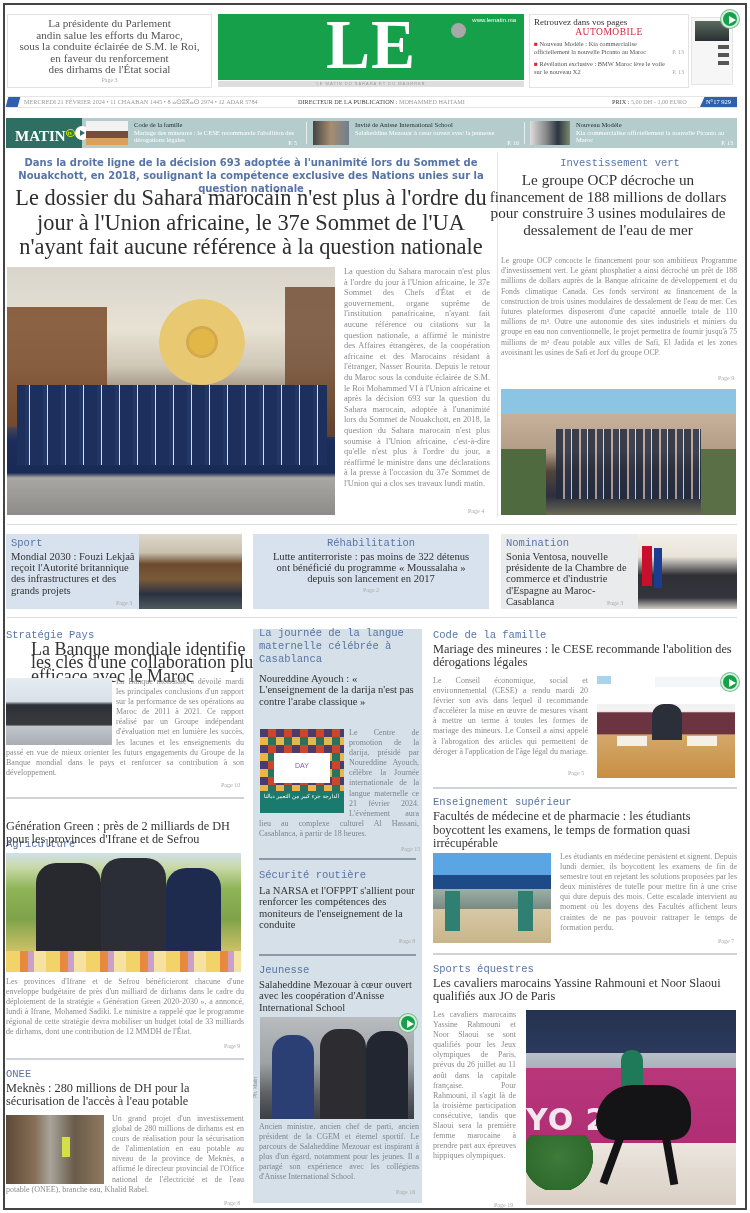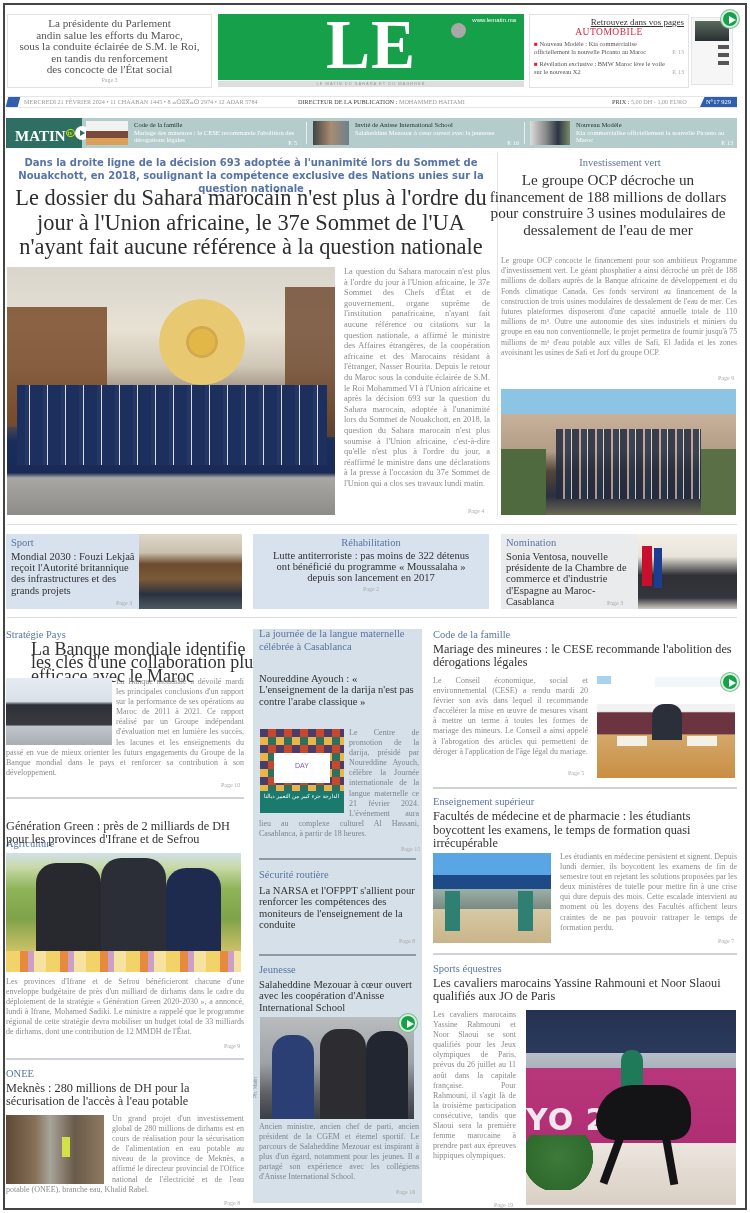--- a/index.html
+++ b/index.html
@@ -1,56 +1,56 @@
 <!DOCTYPE html>
 <html><head>
 <meta charset="utf-8">
 <style>
   * { box-sizing: border-box; margin: 0; padding: 0; }
   html, body { width: 750px; height: 1213px; overflow: hidden; background: #fff; }
   body { font-family: "DejaVu Serif", "Liberation Serif", serif; color: #333; position: relative; }
   .frame { position: absolute; left: 3px; top: 3px; width: 744px; height: 1207px; border-left: 2px solid #444; border-right: 2px solid #444; border-top: 2px solid #444; border-bottom: 2px solid #444; }
   .abs { position: absolute; }
   .serif { font-family: "Liberation Serif", "DejaVu Serif", serif; }
-  .kicker { color: #5874a6; font-size: 11px; font-family: Liberation Serif, serif; }
+  .kicker { color: #5874a6; font-size: 11px; font-family: Liberation Mono, monospace; }
   .hl { color: #333; font-family: "Liberation Serif", serif; line-height: 1.05; }
   .body { color: #8a8a8a; font-size: 8.6px; line-height: 10.5px; font-family: Liberation Serif, serif; text-align: justify; }
   .page { color: #aaa; font-size: 6px; font-family: "Liberation Serif", serif; }
   .sep { position: absolute; height: 2px; background: #cfd2d6; }
   .img { position: absolute; overflow: hidden; }
   .play { position: absolute; width: 18px; height: 18px; border-radius: 50%; background: #17a04a; border: 2px solid #d8efe0; box-shadow: 0 0 0 1px #7bbd8e; }
   .play::after { content: ""; position: absolute; left: 6px; top: 4px; border-left: 7px solid #fff; border-top: 4px solid transparent; border-bottom: 4px solid transparent; }
 </style>
 </head>
 <body>
 
 <div class="frame"></div>
 
 <div class="abs" style="left:7px;top:14px;width:205px;height:74px;border:1px solid #e2e2e2;text-align:center;padding-top:3px;">
   <div class="serif" style="font-size:11.2px;line-height:11.6px;color:#555;">
     <div>La présidente du Parlement</div>
     <div>andin salue les efforts du Maroc,</div>
     <div>sous la conduite éclairée de S.M. le Roi,</div>
-    <div>en tandis du renforcement</div>
-    <div>des concocte de l'État social</div>
+    <div>en faveur du renforcement</div>
+    <div>des dirhams de l'État social</div>
   </div>
   <div class="page" style="margin-top:1px;">Page 3</div>
 </div>
 
 <div class="abs" style="left:218px;top:14px;width:306px;height:66px;background:#17a04a;overflow:hidden;">
   <div style="position:absolute;left:0;top:-2px;width:306px;text-align:center;color:#fff;font-family:'Liberation Serif',serif;font-weight:bold;font-size:66px;letter-spacing:1px;line-height:70px;transform:scaleY(1.05);">LE MATiN</div>
 
   <div style="position:absolute;right:8px;top:3px;color:#fff;font-size:6px;font-family:'Liberation Sans',sans-serif;">www.lematin.ma</div>
 </div>
 <div class="abs" style="left:451px;top:23px;width:15px;height:15px;border-radius:50%;background:#a8a8a8;"></div>
 <div class="abs" style="left:218px;top:81px;width:306px;height:6px;background:#dedede;"></div>
 <div class="abs" style="left:218px;top:81px;width:306px;text-align:center;font-size:4px;line-height:6px;color:#999;font-family:'Liberation Sans',sans-serif;letter-spacing:1px;">LE MATIN DU SAHARA ET DU MAGHREB</div>
 
 <div class="abs" style="left:529px;top:14px;width:160px;height:74px;border:1px solid #e2e2e2;padding:2px 4px;">
-  <div class="serif" style="text-align:right;font-size:9px;color:#333;text-decoration:underline;">Retrouvez dans vos pages</div>
+  <div class="serif" style="text-align:left;font-size:9px;color:#333;">Retrouvez dans vos pages</div>
   <div class="serif" style="text-align:center;font-size:9.5px;color:#d9253a;letter-spacing:0.5px;margin-bottom:3px;">AUTOMOBILE</div>
   <div class="serif" style="font-size:6.4px;line-height:8px;color:#555;margin-bottom:4px;position:relative;padding-right:14px;">
     <span style="color:#d9253a;">■ </span><span>Nouveau Modèle : Kia commercialise officiellement la nouvelle Picanto au Maroc</span>
     <span class="page" style="position:absolute;right:0;bottom:0;">P. 13</span>
   </div>
   <div class="serif" style="font-size:6.4px;line-height:8px;color:#555;position:relative;padding-right:14px;">
     <span style="color:#d9253a;">■ </span><span>Révélation exclusive : BMW Maroc lève le voile sur le nouveau X2</span>
     <span class="page" style="position:absolute;right:0;bottom:0;">P. 13</span>
   </div>
 </div>

